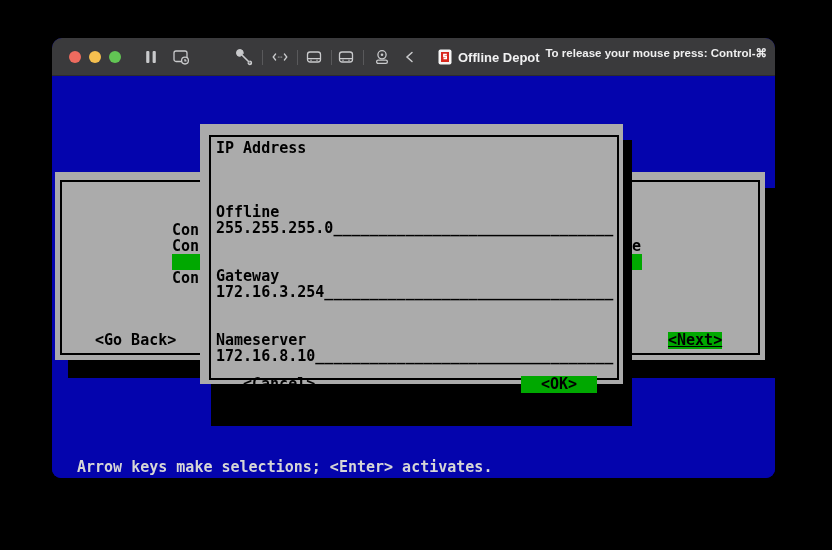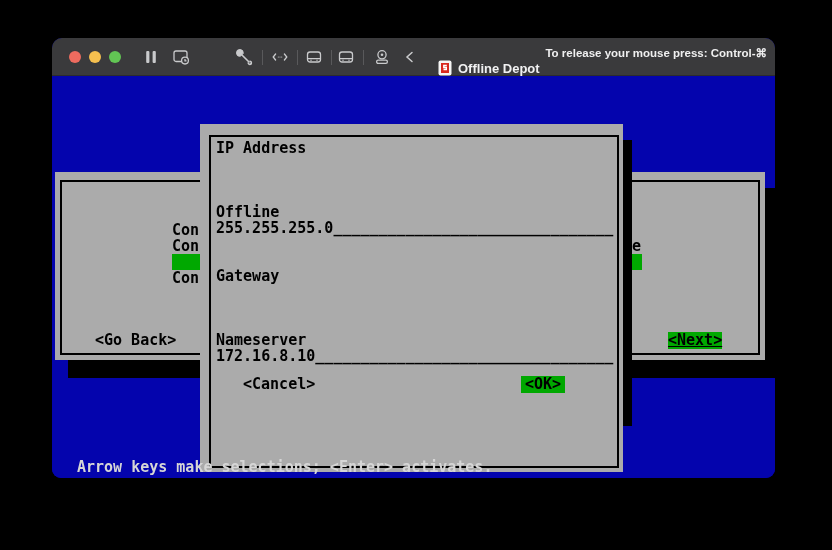--- a/index.html
+++ b/index.html
@@ -14,21 +14,21 @@
   .titlebar { position:absolute; left:0; top:0; width:100%; height:38px;
               background:#3a3a3c; border-bottom:1px solid #2c2c2e; }
   .light { position:absolute; top:13px; width:12px; height:12px; border-radius:50%; }
   .light.red    { left:17px; background:#ed6b5f; }
   .light.yellow { left:37px; background:#f5bf4f; }
   .light.green  { left:57px; background:#62c554; }
   .tb-icon { position:absolute; top:10px; width:18px; height:18px; }
   .tb-icon svg { width:18px; height:18px; display:block; }
   .tb-sep { position:absolute; top:12px; width:1px; height:15px; background:#59595b; }
   .app-group { position:absolute; left:386px; top:0; height:38px; display:flex;
-               align-items:flex-end; gap:6px; }
+               align-items:center; gap:6px; }
   .app-badge { width:14px; height:16px; display:block; }
   .app-title { color:#f1f1f2; font-size:13px; font-weight:bold; white-space:nowrap; }
   .release-hint { position:absolute; right:8px; top:0; height:30px; display:flex;
                   align-items:center; color:#efeff0; font-size:11.5px; font-weight:bold;
                   white-space:nowrap; }
 
   
   .screen { position:absolute; left:0; top:38px; width:723px; height:402px;
             background:#0404ad;
             font-family:"DejaVu Sans Mono", monospace; font-weight:bold;
@@ -45,27 +45,27 @@
   .bg-dialog .frame { left:5px; right:5px; top:8px; bottom:5px; }
   .menu-frag { position:absolute; left:117px; height:16px; }
   .menu-tail { position:absolute; left:577px; top:66px; height:16px; }
   .menu-hl-bar { position:absolute; left:117px; top:82px; width:470px; height:16px;
                  background:#00a800; }
   .btn { height:17px; display:inline-block; }
   .goback-btn { position:absolute; left:40px; top:160px;text-align:right; }
   .next-btn   { position:absolute; left:613px; top:160px; background:#00a800;text-decoration:underline; }
 
   
-  .fg-dialog        { left:148px; top:48px; width:423px; height:348px; }
+  .fg-dialog        { left:148px; top:48px; width:423px; height:260px; }
   .fg-dialog-shadow { left:159px; top:64px; width:421px; height:286px; }
   .fg-dialog .frame { left:9px; right:4px; top:11px; bottom:4px; }
   .f-label { position:absolute; left:16px; height:16px; }
   .f-entry { position:absolute; left:16px; height:16px; }
   .cancel-btn { position:absolute; left:43px;  top:252px; }
-  .ok-btn     { position:absolute; left:321px; top:252px; background:#00a800; padding:0 4px; }
+  .ok-btn     { position:absolute; left:321px; top:252px; background:#00a800; padding:0 20px; }
 
   .help-line { position:absolute; left:25px; top:383px; color:#d6d6d6; }
 </style>
 </head>
 <body>
 
 <div class="vm-window">
 
   <div class="titlebar">
     <span class="light red"></span>
@@ -167,20 +167,21 @@
     <div class="shadow fg-dialog-shadow"></div>
     <div class="dialog fg-dialog">
       <div class="frame"></div>
 
       <span class="f-label" style="top:16px">IP Address</span>
 
       <span class="f-label" style="top:80px">Offline</span>
       <span class="f-entry" style="top:96px">255.255.255.0_______________________________</span>
 
       <span class="f-label" style="top:144px">Gateway</span>
+      <span class="f-entry" style="top:160px">172.16.3.254________________________________</span>
 
       <span class="f-label" style="top:208px">Nameserver</span>
       <span class="f-entry" style="top:224px">172.16.8.10_________________________________</span>
 
       <span class="btn cancel-btn">&lt;Cancel&gt;</span>
       <span class="btn ok-btn">&lt;OK&gt;</span>
     </div>
 
     <div class="help-line">Arrow keys make selections; &lt;Enter&gt; activates.</div>
   </div>

